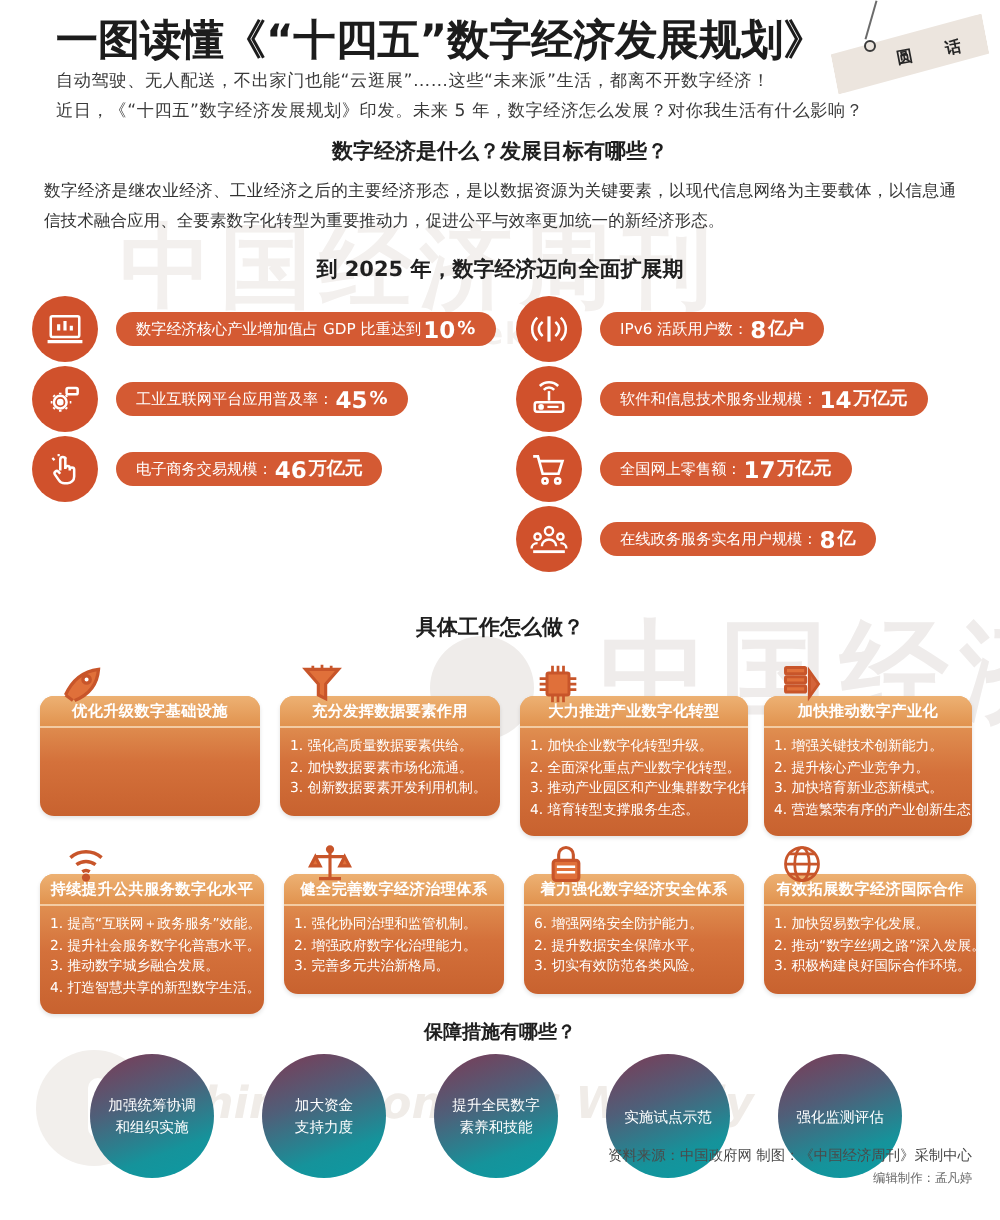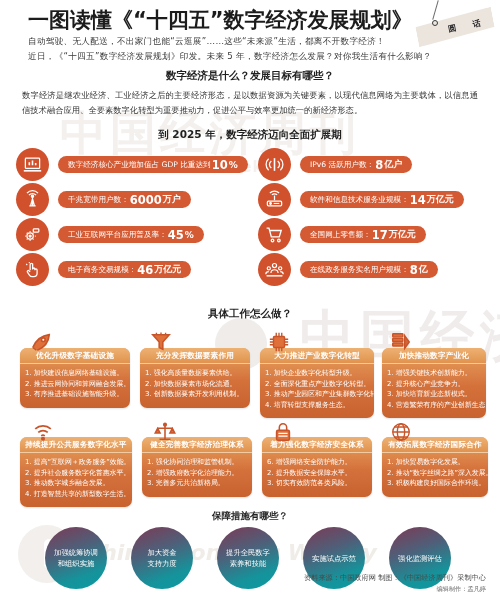--- a/index.html
+++ b/index.html
@@ -200,34 +200,20 @@
           </div>
           <div class="pill">
             <span>数字经济核心产业增加值占 GDP 比重达到</span>
             <span class="num">10</span>
             <span class="unit">%</span>
           </div>
         </div>
         <div class="goal-row">
           <div class="goal-icon">
             <svg viewBox="0 0 24 24" fill="none" stroke="#fff" stroke-width="1.6">
-              <path d="M12 8v12M8 20h8M9.5 20l2.5-9 2.5 9"></path>
-              <path d="M7.5 6.5a6 6 0 0 1 9 0M5 4a9.5 9.5 0 0 1 14 0"></path>
-              <circle cx="12" cy="8" r="1.4" fill="#fff"></circle>
-            </svg>
-          </div>
-          <div class="pill">
-            <span>千兆宽带用户数：</span>
-            <span class="num">6000</span>
-            <span class="unit">万户</span>
-          </div>
-        </div>
-        <div class="goal-row">
-          <div class="goal-icon">
-            <svg viewBox="0 0 24 24" fill="none" stroke="#fff" stroke-width="1.6">
               <circle cx="9" cy="14" r="4"></circle>
               <circle cx="9" cy="14" r="1.3" fill="#fff"></circle>
               <path d="M9 9v-1M9 20v-1M4 14H3M15 14h1M5.5 10.5l-.8-.8M12.5 17.5l.8.8M12.5 10.5l.8-.8M5.5 17.5l-.8.8"></path>
               <rect x="13" y="5" width="7" height="4" rx="1"></rect>
             </svg>
           </div>
           <div class="pill">
             <span>工业互联网平台应用普及率：</span>
             <span class="num">45</span>
             <span class="unit">%</span>
@@ -318,25 +304,20 @@
   <div class="cards" id="cards-layer" style="top:0;height:544px;">
       <div class="card-icon" style="left: 28px; top: 330px;">
         <svg viewBox="0 0 24 24" fill="none" stroke="#c8552a" stroke-width="1.8">
           <path d="M3 18C7 9 13 5 21 4c-.6 8-4.6 13.6-13 17" fill="#e0703a" stroke="#c8552a"></path>
           <circle cx="14.5" cy="9.5" r="2" fill="#fff"></circle>
           <path d="M3 18l4 3" stroke-width="1.6"></path>
         </svg>
       </div>
       <div class="card" style="left: 20px; top: 348px; width: 110px; height: 60px;">
         <div class="card-title">优化升级数字基础设施</div>
-        <ul class="card-body">
-          <li>1. 加快建设信息网络基础设施。</li>
-          <li>2. 推进云网协同和算网融合发展。</li>
-          <li>3. 有序推进基础设施智能升级。</li>
-        </ul>
       </div>
       <div class="card-icon" style="left: 148px; top: 330px;">
         <svg viewBox="0 0 24 24" fill="none" stroke="#c8552a" stroke-width="1.7">
           <path d="M3 4h18l-7 8v8l-4-2v-6z" fill="#e0703a"></path>
           <path d="M7 2v2M12 1.5v2.5M17 2v2" stroke-width="1.5"></path>
         </svg>
       </div>
       <div class="card" style="left: 140px; top: 348px; width: 110px; height: 60px;">
         <div class="card-title">充分发挥数据要素作用</div>
         <ul class="card-body">

